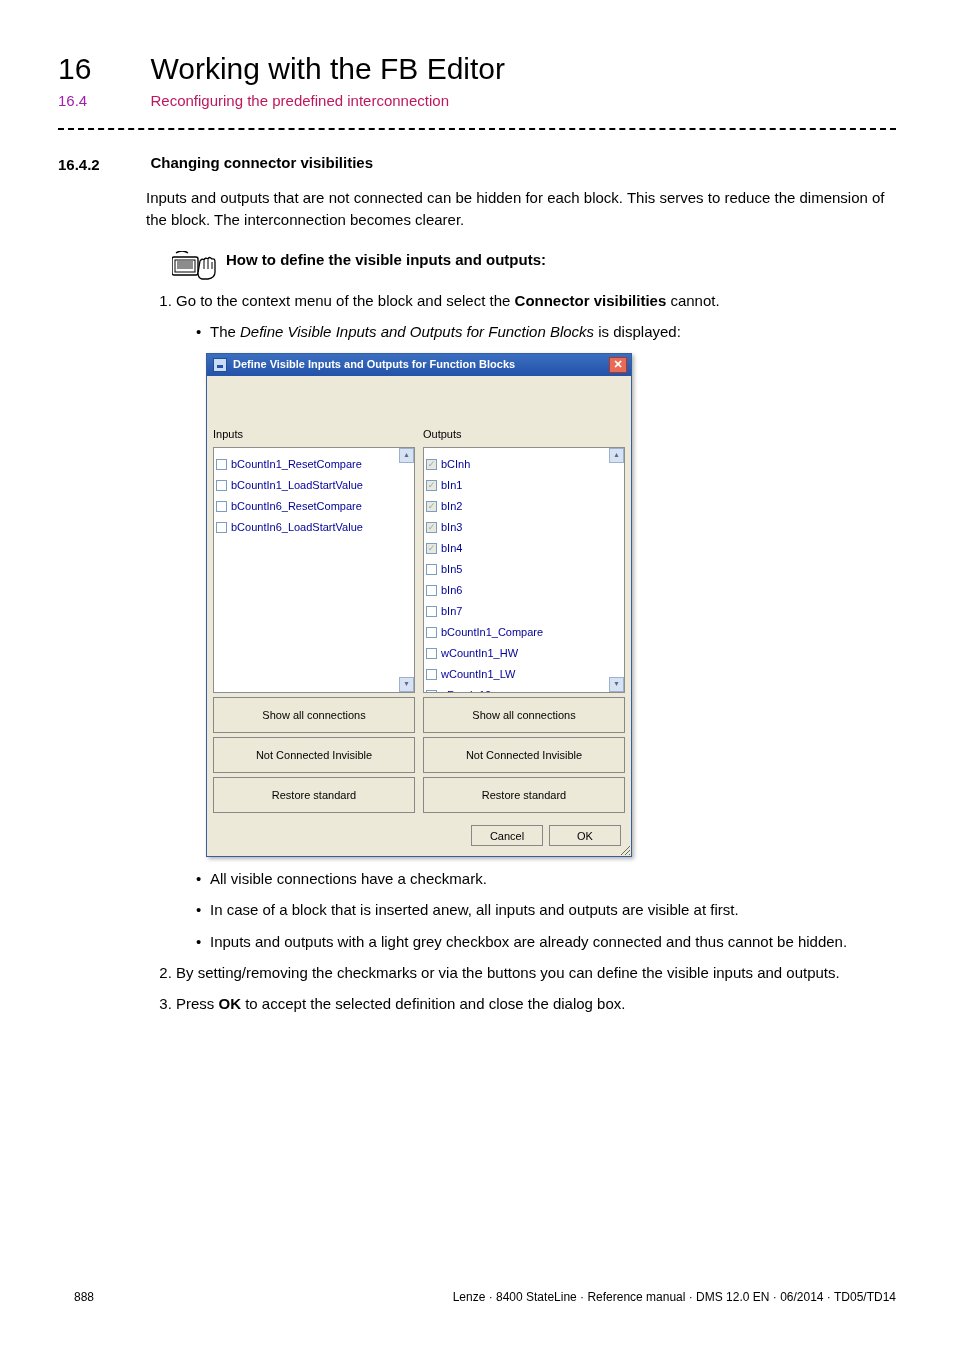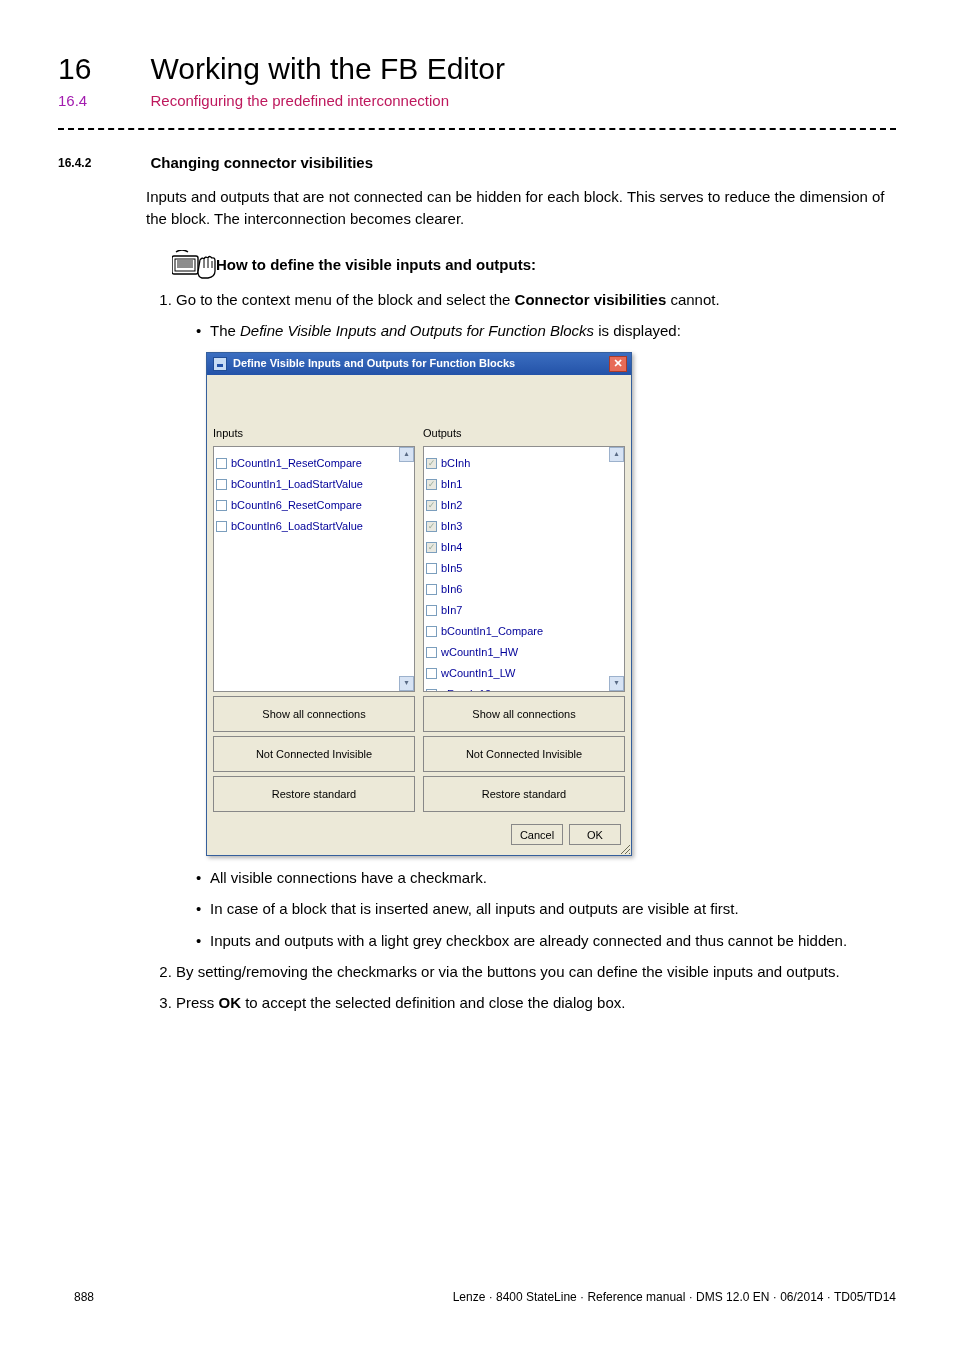--- a/index.html
+++ b/index.html
@@ -3,24 +3,24 @@
 <meta charset="utf-8">
 <style>
   * { box-sizing: border-box; margin: 0; padding: 0; }
   html, body { width: 954px; height: 1350px; background: #fff; font-family: "Segoe UI", "Myriad Pro", Arial, sans-serif; color: #000; }
   .page { padding: 52px 58px 40px 58px; position: relative; height: 100%; border-radius: 20px; }
   .hline { border-bottom: 2px dashed #000; height:0; margin: 18px 0 24px 0; }
   .chapnum { display:inline-block; font-size: 30px; font-weight: 400; width: 88px; vertical-align: baseline; }
   .chaptitle { display:inline-block; font-size: 30px; font-weight: 400; }
   .subchapnum { display:inline-block; font-size: 15px; width: 88px; color:#a21caf; vertical-align: baseline; }
   .subchaptitle { display:inline-block; font-size: 15px; color:#be185d; }
-  .sectionnum { display:inline-block; font-size: 12px; font-weight: 700; width: 88px; vertical-align: top; padding-top:2px;}
+  .sectionnum { display:inline-block; font-size: 15px; font-weight: 700; width: 88px; vertical-align: top; padding-top:2px;}
   .sectiontitle { display:inline-block; font-size: 15px; font-weight: 700; }
   .body { font-size: 15px; line-height: 1.45; margin-left: 88px; margin-top: 14px; }
-  .howto-row { margin-left: 88px; margin-top: 20px; display:flex; align-items:center; padding-left:26px;}
+  .howto-row { margin-left: 88px; margin-top: 20px; display:flex; align-items:flex-start; gap:10px;padding-left:26px;}
   .howto-label { font-size: 15px; font-weight:700; }
   .steps { margin-left: 118px; font-size: 15px; line-height:1.55; }
   .steps li { margin-top: 8px; }
   .sub { margin-left: 20px; }
   .sub li { list-style: none; position:relative; padding-left: 14px; }
   .sub li::before { content:"•"; position:absolute; left:0; }
   em.title { font-style: italic; }
   .bold { font-weight:700; }
   .dialog-wrap { margin: 10px 0 10px 30px; }
 
@@ -37,21 +37,21 @@
   .listbox .scroll-up, .listbox .scroll-dn { position:absolute; right:0; width:15px; height:15px; background:#d7e3f4; border:1px solid #9cb1cc; display:flex; align-items:center; justify-content:center; font-size:8px; color:#5a6b85;}
   .listbox .scroll-up { top:0; }
   .listbox .scroll-dn { bottom:0; }
   .listbox ul { list-style:none; padding:2px 18px 2px 2px; }
   .listbox li { display:flex; align-items:center; gap:4px; height:13px; line-height:13px; color:#000099; }
   .cb { width:11px; height:11px; border:1px solid #7b9ebd; background:#fff; display:inline-flex; align-items:center; justify-content:center; font-size:9px; color:#3c7b3c; }
   .cb.connected { background:#e8e8e0; color:#9aac9a; }
   .btnrow { display:flex; gap:8px; margin-top:4px; }
   .btnrow button { flex:1; height:36px; font-size:11px; background:#ece9d8; border:1px solid #888; cursor:pointer;}
   .okrow { display:flex; justify-content:flex-end; gap:6px; padding:12px 4px 4px 4px; }
-  .okrow button { width:52px; height:21px; font-size:11px; background:#ece9d8; border:1px solid #888; cursor:pointer;}
+  .okrow button { width:72px; height:21px; font-size:11px; background:#ece9d8; border:1px solid #888; cursor:pointer;}
   .resize { position:absolute; right:0; bottom:0; width:14px; height:14px;}
   .resize svg { display:block;}
   .dialog-inner { position:relative; }
 
   
   .footer { position:absolute; bottom:46px; left:58px; right:58px; display:flex; justify-content:space-between; font-size:12px; color:#000;margin-left:16px; }
 
   
   .proc-icon svg { display:block; }
 </style>

